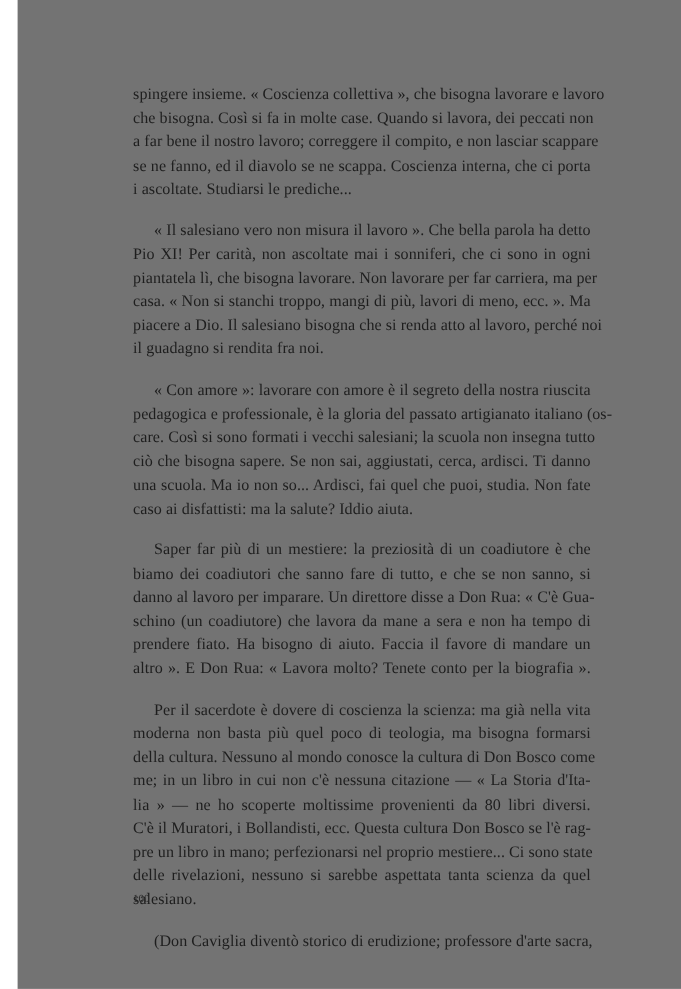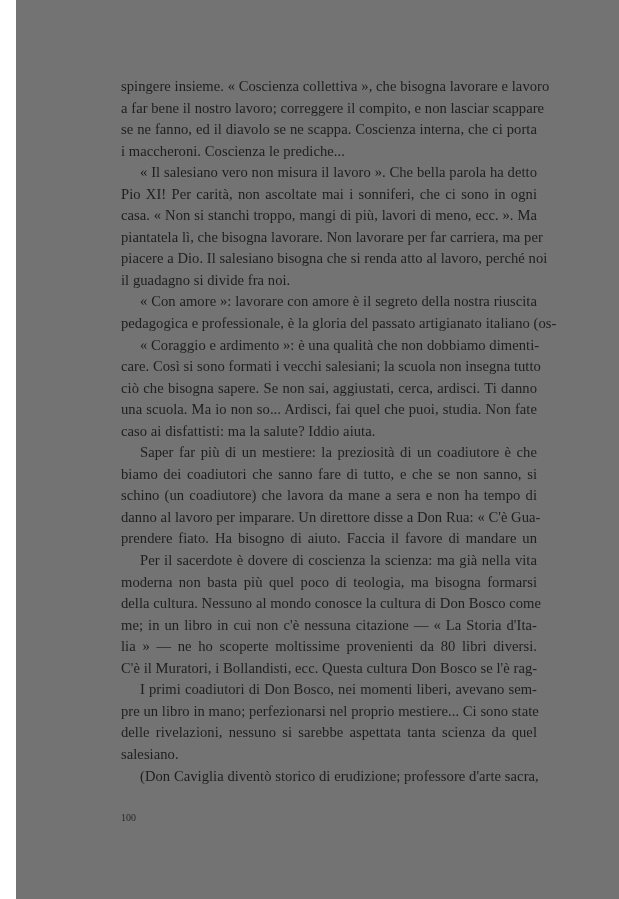--- a/index.html
+++ b/index.html
@@ -36,63 +36,64 @@
       height: 21.55px;
       white-space: nowrap;
       text-align: justify;
       text-align-last: justify;
     }
     .line.last {
       text-align-last: left;
     }
     .line.indent {
       padding-left: 19px;
+      margin-top: 16px;
     }
     .page-number {
       position: absolute;
       left: 105px;
       top: 810px;
       font-size: 10px;
       line-height: 16px;
       color: #2a2a2a;
     }
   </style>
 </head>
 <body>
 
 <div class="page">
   <div class="text-block" id="text-block">
       <span class="line">spingere insieme. « Coscienza collettiva », che bisogna lavorare e lavoro</span>
+      <span class="line">che bisogna. Così si fa in molte case. Quando si lavora, dei peccati non</span>
       <span class="line">a far bene il nostro lavoro; correggere il compito, e non lasciar scappare</span>
       <span class="line">se ne fanno, ed il diavolo se ne scappa. Coscienza interna, che ci porta</span>
-      <span class="line last">i maccheroni. Coscienza le prediche...</span>
+      <span class="line last">i ascoltate. Studiarsi le prediche...</span>
       <span class="line indent">« Il salesiano vero non misura il lavoro ». Che bella parola ha detto</span>
       <span class="line">Pio XI! Per carità, non ascoltate mai i sonniferi, che ci sono in ogni</span>
+      <span class="line">piantatela lì, che bisogna lavorare. Non lavorare per far carriera, ma per</span>
       <span class="line">casa. « Non si stanchi troppo, mangi di più, lavori di meno, ecc. ». Ma</span>
-      <span class="line">piantatela lì, che bisogna lavorare. Non lavorare per far carriera, ma per</span>
       <span class="line">piacere a Dio. Il salesiano bisogna che si renda atto al lavoro, perché noi</span>
-      <span class="line last">il guadagno si divide fra noi.</span>
+      <span class="line last">il guadagno si rendita fra noi.</span>
       <span class="line indent">« Con amore »: lavorare con amore è il segreto della nostra riuscita</span>
       <span class="line">pedagogica e professionale, è la gloria del passato artigianato italiano (os-</span>
-      <span class="line indent">« Coraggio e ardimento »: è una qualità che non dobbiamo dimenti-</span>
       <span class="line">care. Così si sono formati i vecchi salesiani; la scuola non insegna tutto</span>
       <span class="line">ciò che bisogna sapere. Se non sai, aggiustati, cerca, ardisci. Ti danno</span>
       <span class="line">una scuola. Ma io non so... Ardisci, fai quel che puoi, studia. Non fate</span>
       <span class="line last">caso ai disfattisti: ma la salute? Iddio aiuta.</span>
       <span class="line indent">Saper far più di un mestiere: la preziosità di un coadiutore è che</span>
       <span class="line">biamo dei coadiutori che sanno fare di tutto, e che se non sanno, si</span>
+      <span class="line">danno al lavoro per imparare. Un direttore disse a Don Rua: « C'è Gua-</span>
       <span class="line">schino (un coadiutore) che lavora da mane a sera e non ha tempo di</span>
-      <span class="line">danno al lavoro per imparare. Un direttore disse a Don Rua: « C'è Gua-</span>
       <span class="line">prendere fiato. Ha bisogno di aiuto. Faccia il favore di mandare un</span>
+      <span class="line">altro ». E Don Rua: « Lavora molto? Tenete conto per la biografia ».</span>
       <span class="line indent">Per il sacerdote è dovere di coscienza la scienza: ma già nella vita</span>
       <span class="line">moderna non basta più quel poco di teologia, ma bisogna formarsi</span>
       <span class="line">della cultura. Nessuno al mondo conosce la cultura di Don Bosco come</span>
       <span class="line">me; in un libro in cui non c'è nessuna citazione — « La Storia d'Ita-</span>
       <span class="line">lia » — ne ho scoperte moltissime provenienti da 80 libri diversi.</span>
       <span class="line">C'è il Muratori, i Bollandisti, ecc. Questa cultura Don Bosco se l'è rag-</span>
-      <span class="line indent">I primi coadiutori di Don Bosco, nei momenti liberi, avevano sem-</span>
       <span class="line">pre un libro in mano; perfezionarsi nel proprio mestiere... Ci sono state</span>
       <span class="line">delle rivelazioni, nessuno si sarebbe aspettata tanta scienza da quel</span>
       <span class="line last">salesiano.</span>
       <span class="line indent">(Don Caviglia diventò storico di erudizione; professore d'arte sacra,</span>
     </div>
   <div class="page-number">100</div>
 </div>
 
 </body></html>

